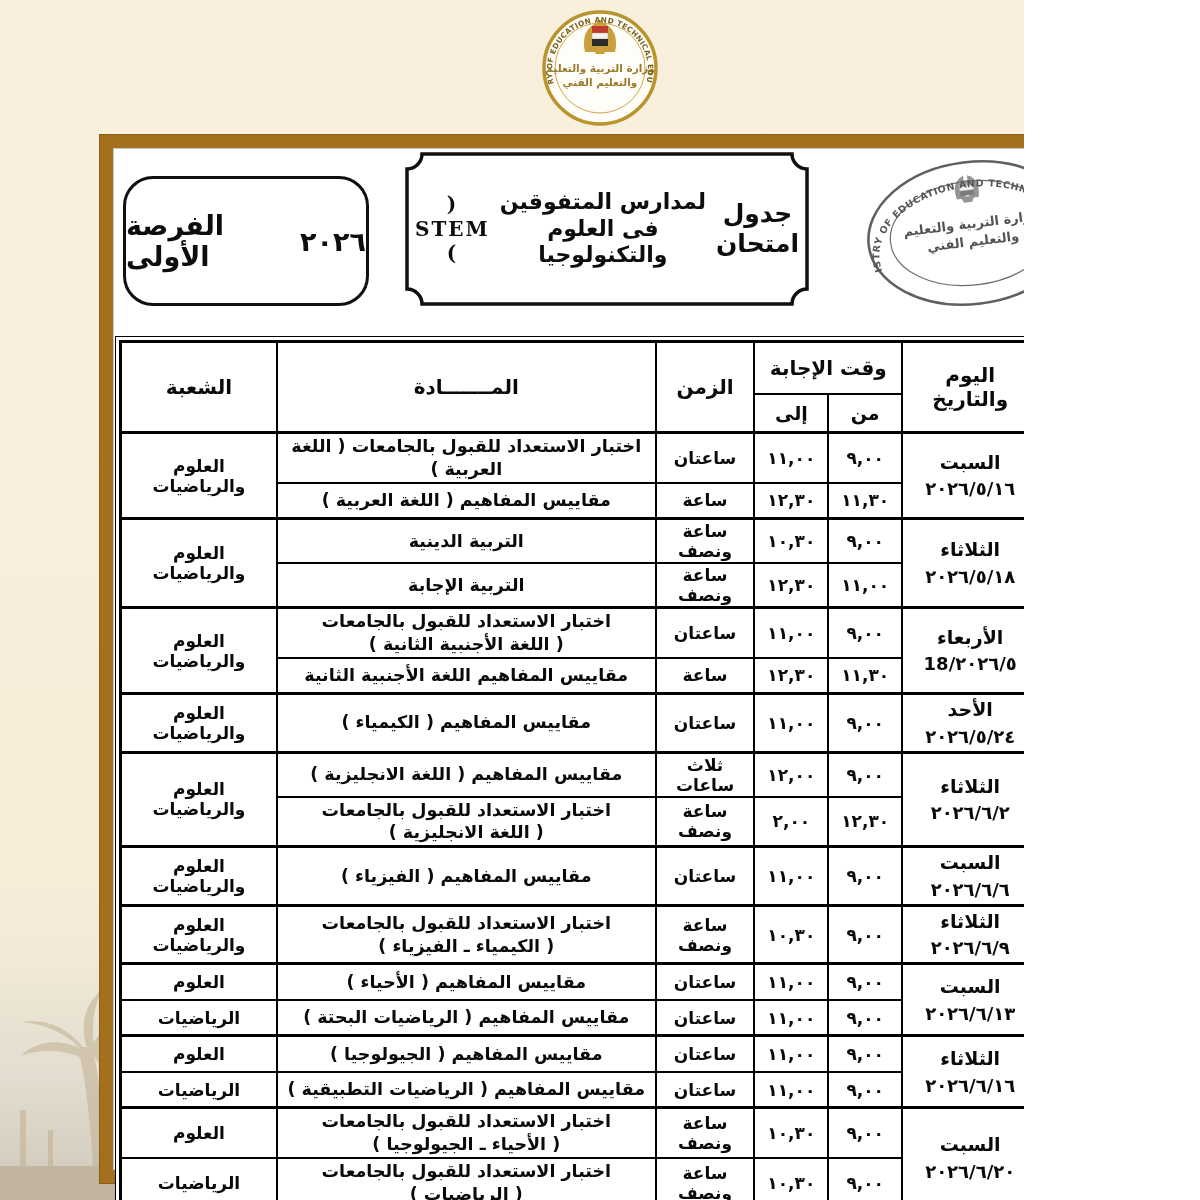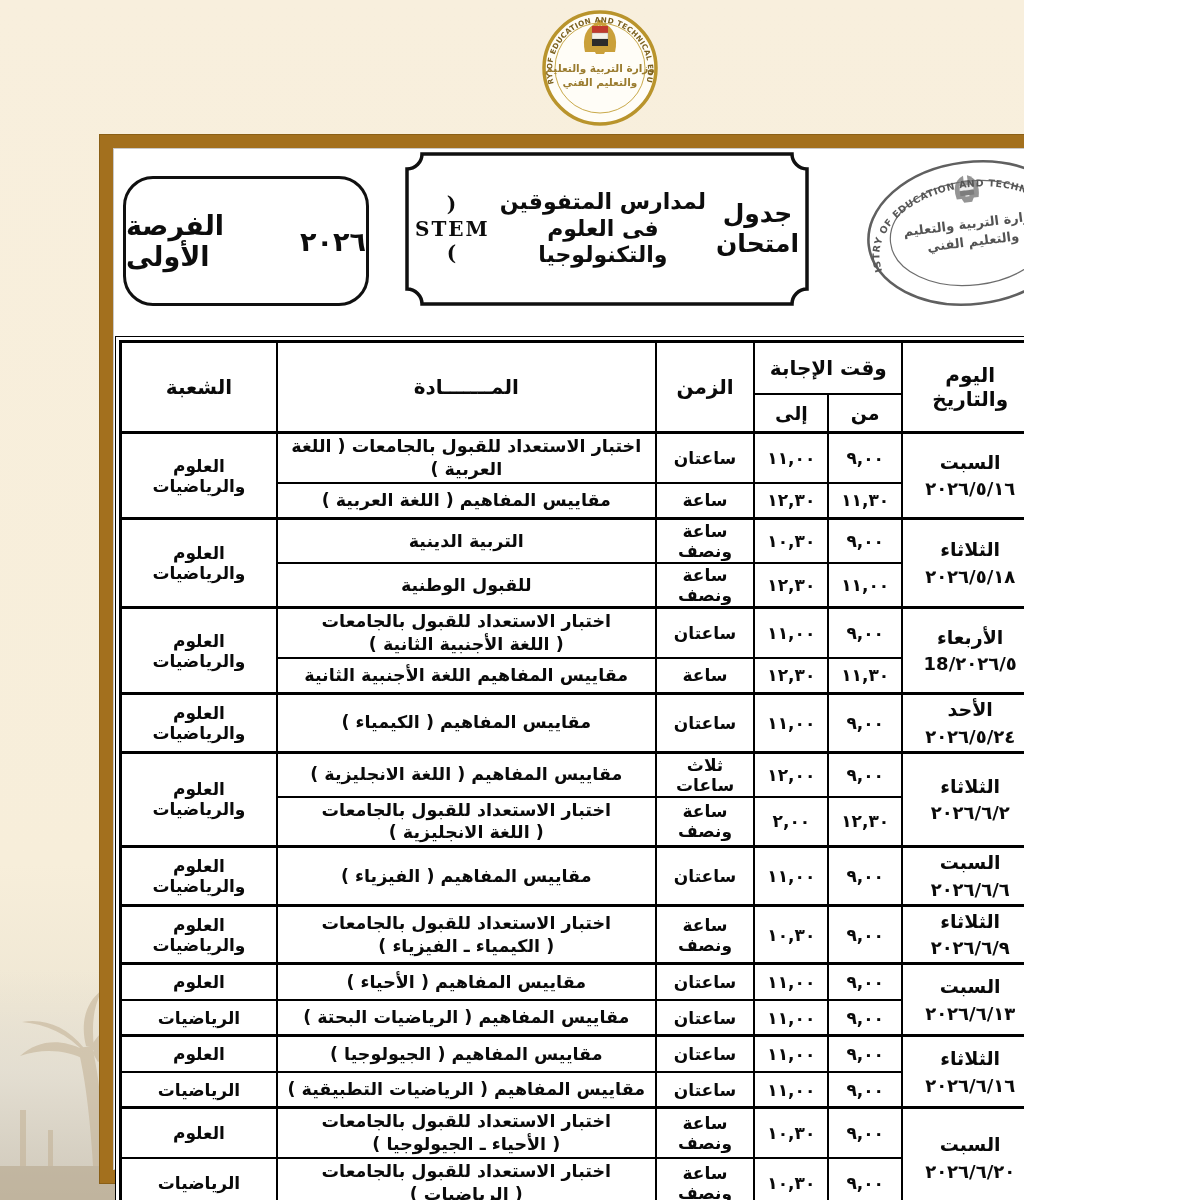--- a/index.html
+++ b/index.html
@@ -201,21 +201,21 @@
               <td class="c-time">٩,٠٠</td>
               <td class="c-time">١٠,٣٠</td>
               <td class="c-dur">ساعة ونصف</td>
               <td class="c-sub">التربية الدينية</td>
               <td class="c-br" rowspan="2">العلوم والرياضيات</td>
             </tr>
             <tr style="height: 36px;">
               <td class="c-time">١١,٠٠</td>
               <td class="c-time">١٢,٣٠</td>
               <td class="c-dur">ساعة ونصف</td>
-              <td class="c-sub">للقبول الوطنية</td>
+              <td class="c-sub">التربية الإجابة</td>
             </tr>
             <tr class="group-start" style="height: 50px;">
               <td class="c-num" rowspan="2">٣</td>
               <td class="c-day" rowspan="2">
                 <div class="day-name">الأربعاء</div>
                 <div class="day-date">٢٠٢٦/٥/18</div>
               </td>
               <td class="c-time">٩,٠٠</td>
               <td class="c-time">١١,٠٠</td>
               <td class="c-dur">ساعتان</td>

